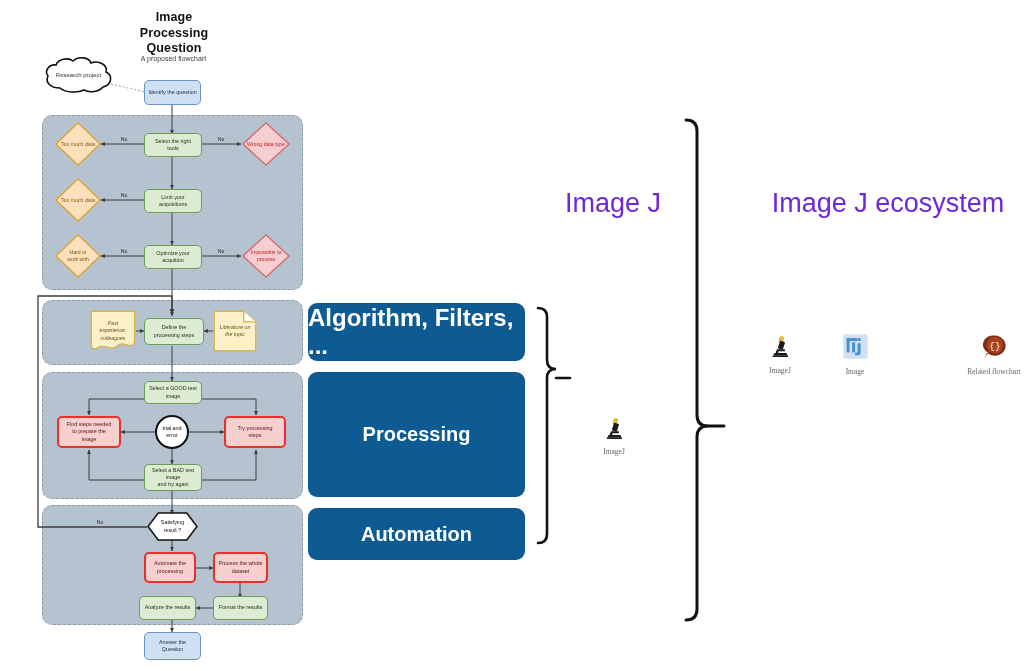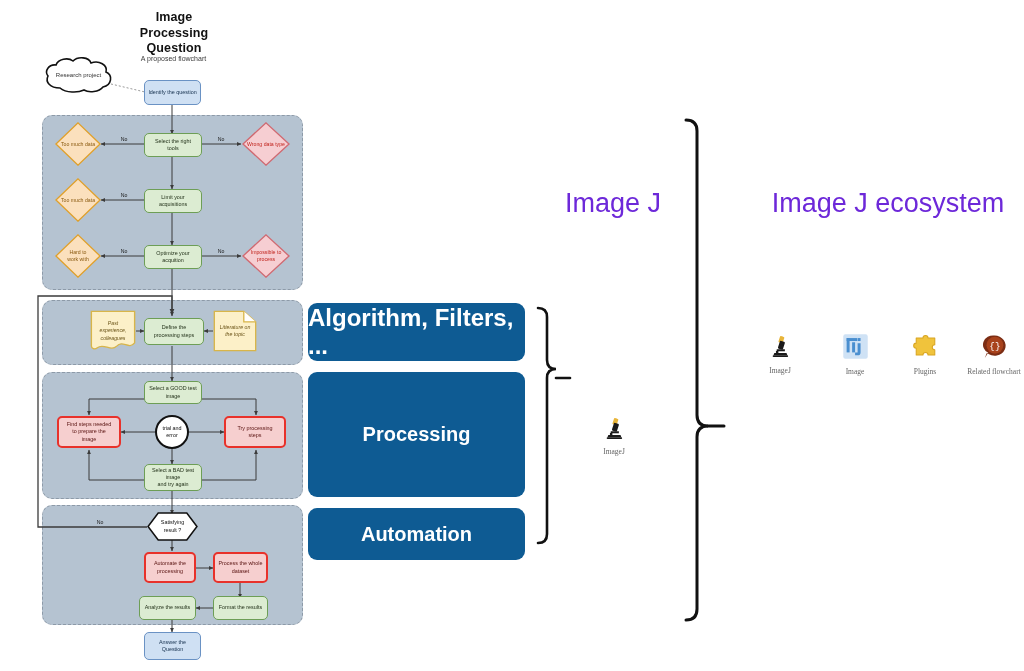--- a/index.html
+++ b/index.html
@@ -316,27 +316,20 @@
       <rect x="3" y="3" width="58" height="58" rx="5" fill="#cfe2f5"></rect>
       <rect x="11" y="12" width="7" height="34" fill="#4a8fd0"></rect>
       <rect x="11" y="12" width="25" height="7" fill="#4a8fd0"></rect>
       <rect x="24" y="22" width="7" height="24" fill="#4a8fd0"></rect>
       <rect x="37" y="12" width="7" height="7" fill="#4a8fd0"></rect>
       <path d="M37,24 h7 v22 q0,7 -7,7 h-6 v-7 h6 z" fill="#4a8fd0"></path>
     </svg>
     <div class="eco-cap">Image</div>
   </div>
 
-  <div class="eco-item" style="left:878px;top:333px;">
-    <svg width="27" height="27" viewBox="0 0 64 64">
-      <path d="M10,12 h16 a6,6 0 0 1 12,0 h16 v16 a6,6 0 0 0 0,12 v12 h-16 a6,6 0 0 0 -12,0 h-16 v-16
-               a6,6 0 0 1 0,-12 z" fill="#f0c33c" stroke="#d9a521" stroke-width="2.5" stroke-linejoin="round"></path>
-    </svg>
-    <div class="eco-cap">Plugins</div>
-  </div>
 
   <div class="eco-item" style="left:947px;top:333px;">
     <svg width="27" height="27" viewBox="0 0 64 64">
       <path d="M32,6 a26,24 0 1 1 -18,41 L9,59 L17,47 A24,22 0 0 1 32,6 Z" fill="#7b2d14"></path>
       <circle cx="33" cy="29" r="20" fill="#a8421c"></circle>
       <text x="33" y="37" text-anchor="middle" font-size="22" fill="#ffffff" font-family="Liberation Mono, monospace">{}</text>
     </svg>
     <div class="eco-cap">Related flowchart</div>
   </div>
 

